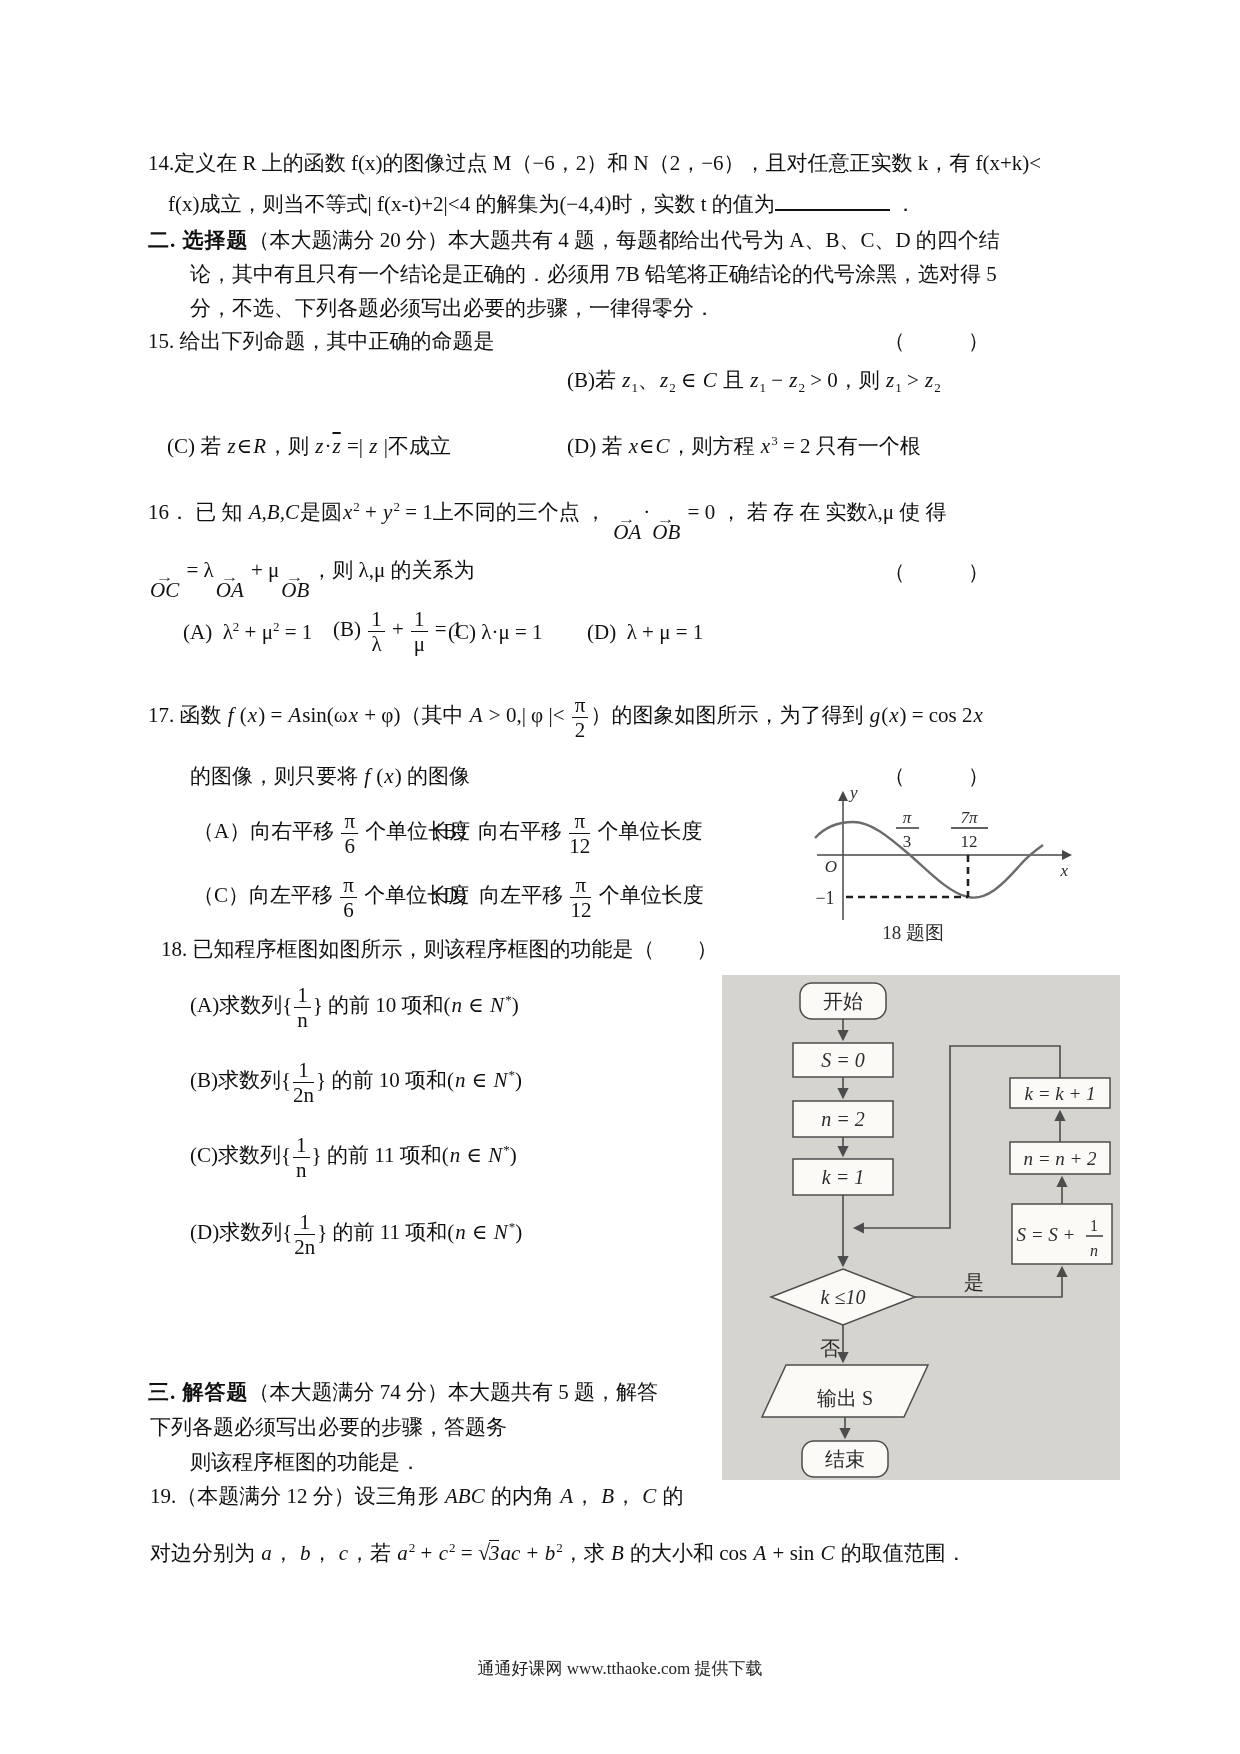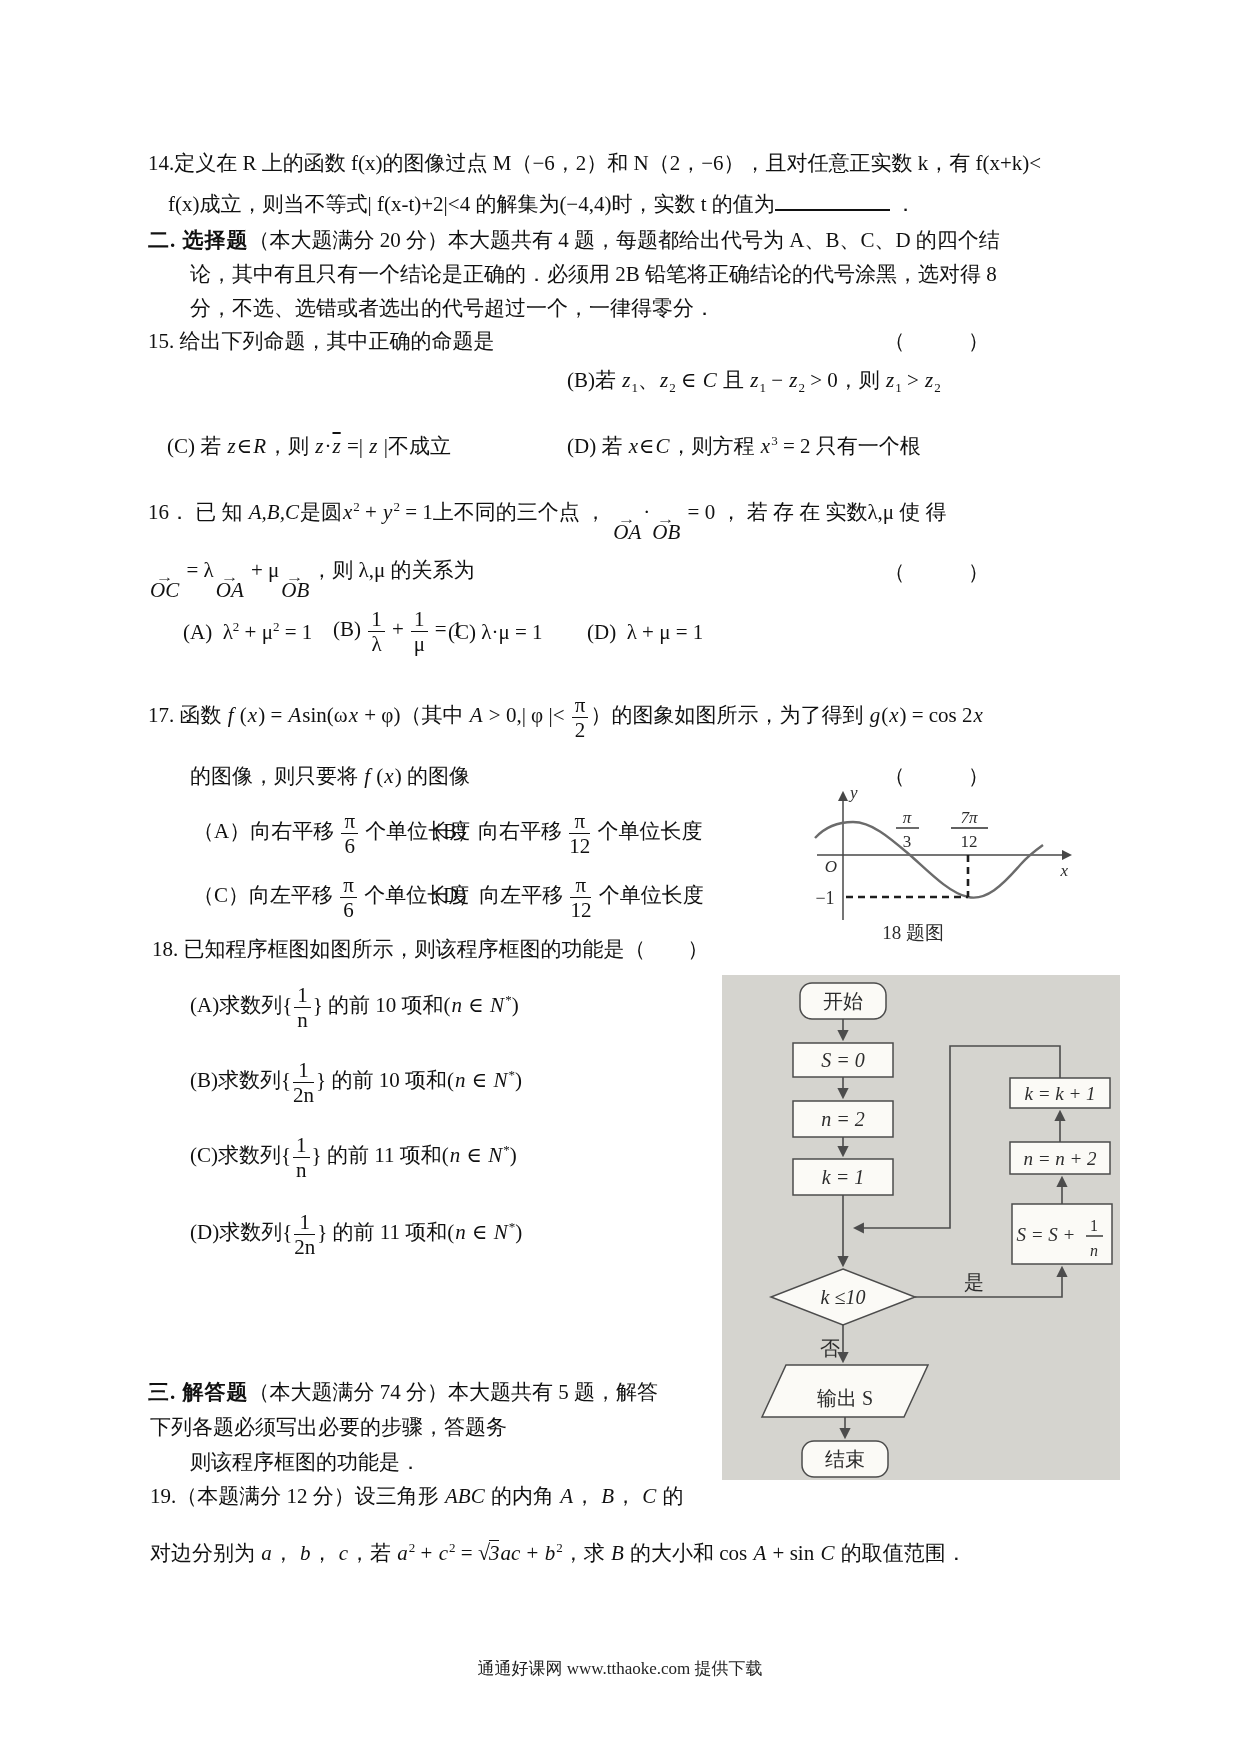--- a/index.html
+++ b/index.html
@@ -32,22 +32,22 @@
 </style>
 </head>
 <body>
 
 <div class="page">
 
   <div class="ln" style="left:148px;top:149px">14.定义在 R 上的函数 f(x)的图像过点 M（−6，2）和 N（2，−6），且对任意正实数 k，有 f(x+k)&lt;</div>
   <div class="ln" style="left:168px;top:190px">f(x)成立，则当不等式| f(x-t)+2|&lt;4 的解集为(−4,4)时，实数 t 的值为<span class="blank" style="width: 115px;"></span> ．</div>
 
   <div class="ln" style="left:148px;top:226px"><b>二. 选择题</b>（本大题满分 20 分）本大题共有 4 题，每题都给出代号为 A、B、C、D 的四个结</div>
-  <div class="ln" style="left:190px;top:260px">论，其中有且只有一个结论是正确的．必须用 2B 铅笔将正确结论的代号涂黑，选对得 8</div>
-  <div class="ln" style="left:190px;top:294px">分，不选、选错或者选出的代号超过一个，一律得零分．</div>
+  <div class="ln" style="left:190px;top:260px">论，其中有且只有一个结论是正确的．必须用 7B 铅笔将正确结论的代号涂黑，选对得 5</div>
+  <div class="ln" style="left:190px;top:294px">分，不选、下列各题必须写出必要的步骤，一律得零分．</div>
 
   <div class="ln" style="left:148px;top:327px">15. 给出下列命题，其中正确的命题是</div>
   <div class="ln" style="left:884px;top:327px">（　　　）</div>
   <div class="ln" style="left:567px;top:366px">(B)若 <i class="mi">z</i><sub>1</sub>、<i class="mi">z</i><sub>2</sub> ∈ <i class="mi">C</i> 且 <i class="mi">z</i><sub>1</sub> − <i class="mi">z</i><sub>2</sub> &gt; 0，则 <i class="mi">z</i><sub>1</sub> &gt; <i class="mi">z</i><sub>2</sub></div>
   <div class="ln" style="left:167px;top:432px">(C) 若 <i class="mi">z</i>∈<i class="mi">R</i>，则 <i class="mi">z</i>·<span class="ol">z</span> =| <i class="mi">z</i> |不成立</div>
   <div class="ln" style="left:567px;top:432px">(D) 若 <i class="mi">x</i>∈<i class="mi">C</i>，则方程 <i class="mi">x</i><sup>3</sup> = 2 只有一个根</div>
 
   <div class="ln" style="left:148px;top:498px">16． 已 知 <i class="mi">A,B,C</i>是圆<i class="mi">x</i><sup>2</sup> + <i class="mi">y</i><sup>2</sup> = 1上不同的三个点 ， <span class="vec"><span class="va">→</span><span class="vb">OA</span></span>·<span class="vec"><span class="va">→</span><span class="vb">OB</span></span> = 0 ， 若 存 在 实数λ,μ 使 得</div>
   <div class="ln" style="left:148px;top:556px"><span class="vec"><span class="va">→</span><span class="vb">OC</span></span> = λ<span class="vec"><span class="va">→</span><span class="vb">OA</span></span> + μ<span class="vec"><span class="va">→</span><span class="vb">OB</span></span>，则 λ,μ 的关系为</div>
   <div class="ln" style="left:884px;top:558px">（　　　）</div>
@@ -83,21 +83,21 @@
       <text x="101" y="47" font-size="17" font-style="italic" text-anchor="middle">π</text>
       <line class="g-bar" x1="90" y1="52" x2="113" y2="52"></line>
       <text x="101" y="71" font-size="17" text-anchor="middle">3</text>
       <text x="163" y="47" font-size="17" font-style="italic" text-anchor="middle">7π</text>
       <line class="g-bar" x1="145" y1="52" x2="182" y2="52"></line>
       <text x="163" y="71" font-size="17" text-anchor="middle">12</text>
       <text x="107" y="163" font-size="19" text-anchor="middle">18 题图</text>
     </svg>
   </div>
 
-  <div class="ln" style="left:152px;top:935px">18. 已知程序框图如图所示，则该程序框图的功能是（　　）</div>
+  <div class="ln" style="left:161px;top:935px">18. 已知程序框图如图所示，则该程序框图的功能是（　　）</div>
   <div class="ln" style="left:190px;top:984px">(A)求数列{<span class="frac"><span class="fn">1</span><span class="fd">n</span></span>} 的前 10 项和(<i class="mi">n</i> ∈ <i class="mi">N</i><sup>*</sup>)</div>
   <div class="ln" style="left:190px;top:1059px">(B)求数列{<span class="frac"><span class="fn">1</span><span class="fd">2n</span></span>} 的前 10 项和(<i class="mi">n</i> ∈ <i class="mi">N</i><sup>*</sup>)</div>
   <div class="ln" style="left:190px;top:1134px">(C)求数列{<span class="frac"><span class="fn">1</span><span class="fd">n</span></span>} 的前 11 项和(<i class="mi">n</i> ∈ <i class="mi">N</i><sup>*</sup>)</div>
   <div class="ln" style="left:190px;top:1211px">(D)求数列{<span class="frac"><span class="fn">1</span><span class="fd">2n</span></span>} 的前 11 项和(<i class="mi">n</i> ∈ <i class="mi">N</i><sup>*</sup>)</div>
 
   <div class="figure" style="left:722px;top:975px">
     <svg width="398" height="505" viewBox="0 0 398 505">
       <defs>
         <marker id="fah" viewBox="0 0 10 10" refX="8" refY="5" markerWidth="7" markerHeight="7" orient="auto">
           <path d="M0,0 L10,5 L0,10 z" fill="#4c4c4c"></path>

